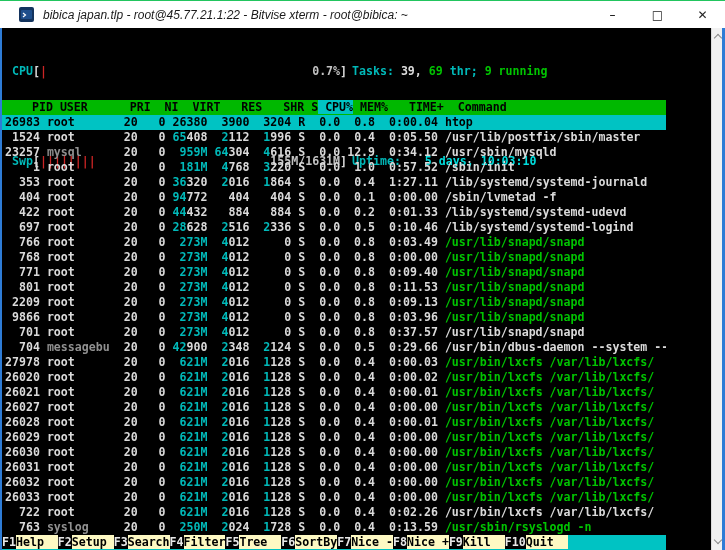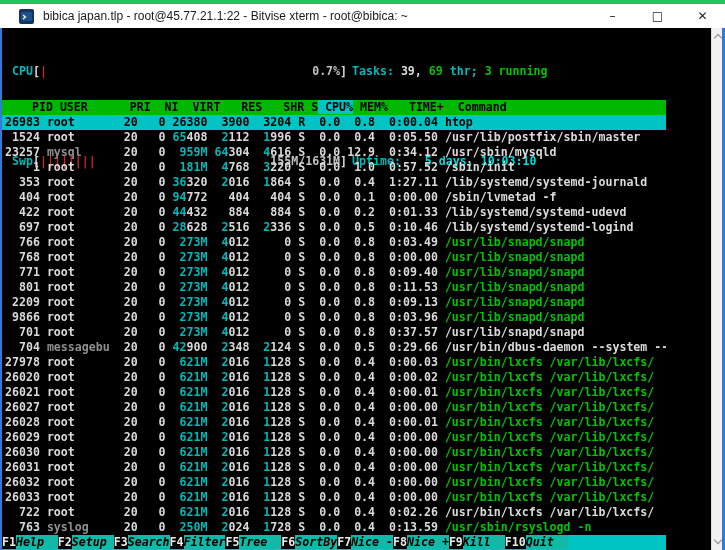--- a/index.html
+++ b/index.html
@@ -1,20 +1,20 @@
 <!DOCTYPE html>
 <html><head>
 <meta charset="utf-8">
 <style>
   html,body{margin:0;padding:0;background:#555;}
   .window{position:relative;width:725px;height:550px;background:#000;overflow:hidden;
           font-family:"DejaVu Sans Mono","Liberation Mono",monospace;}
   
   .titlebar{position:absolute;top:0;left:0;width:725px;height:28px;background:#ffffff;
-            border-top:4px solid #22c55e;box-sizing:border-box;display:flex;align-items:center;}
+            border-top:1px solid #22c55e;box-sizing:border-box;display:flex;align-items:center;font-style:italic;}
   .app-icon{width:15px;height:15px;margin-left:19px;flex:0 0 auto;}
   .title-text{margin-left:9px;font-family:"Liberation Sans",sans-serif;font-size:12px;color:#1a1a1a;
               white-space:nowrap;overflow:hidden;flex:1 1 auto;}
   .win-controls{display:flex;height:28px;flex:0 0 auto;}
   .win-btn{width:45px;height:28px;display:flex;align-items:center;justify-content:center;
            font-family:"DejaVu Sans",sans-serif;font-size:12px;color:#222;cursor:default;}
   
   .border-left{position:absolute;top:28px;left:0;width:2px;bottom:0;background:#2e7cd6;}
   .border-right{position:absolute;top:28px;right:0;width:3px;bottom:0;background:#2e7cd6;}
   .scrollbar{position:absolute;top:28px;right:3px;width:11px;bottom:0;background:#f1f1f1;
@@ -36,21 +36,21 @@
   .thead{position:absolute;top:72px;left:0;width:709px;height:15px;background:#00b800;color:#000;
          padding-left:16px;box-sizing:border-box;}
   .thead .sorted{background:#00c3c3;}
   .rows{position:absolute;top:87px;left:0;width:709px;}
   .prow{height:15px;padding-left:3px;overflow:hidden;}
   .prow.selected{background:#00c3c3;}
   .prow.selected span{color:#000 !important;}
   .fkeys{position:absolute;top:507px;left:0;width:709px;height:15px;background:#00c3c3;
          display:flex;color:#000;}
   .fnum{background:#000;color:#e8e8e8;}
-  .flab{background:#14b8a6;color:#000;font-style:italic;}
+  .flab{background:#fef9c3;color:#000;}
   
   .c-cyan{color:#00b9b9;}
   .c-bcyan{color:#00dcdc;padding-left:17px;}
   .c-green{color:#00c400;text-align:right;}
   .c-white{color:#dadada;}
   .c-bwhite{color:#ffffff;}
   .c-gray{color:#909090;}
   .c-yellow{color:#b9b900;}
   .c-mgray{color:#c2c2c2;text-align:center;}
   .tick-red{color:#cc2525;}
@@ -77,21 +77,21 @@
     </div>
   </div>
 
   <div class="term">
     <div class="meters">
       <div class="meter-line" id="meter-cpu"><span class="c-cyan">CPU</span><span class="bracket">[</span><span class="mbar"><span class="tick-red">|</span><span class="mtext"><span class="c-mgray">0.7%</span></span></span><span class="bracket">]</span></div>
       <div class="meter-line" id="meter-mem"><span class="c-cyan">Mem</span><span class="bracket">[</span><span class="mbar"><span class="tick-green">||||||||||||||||</span><span class="tick-blue">||||||||||</span><span class="tick-yellow">||||||||</span><span class="mtext"><span class="c-yellow">175M/48</span><span class="c-mgray">8M</span></span></span><span class="bracket">]</span></div>
       <div class="meter-line" id="meter-swp"><span class="c-cyan">Swp</span><span class="bracket">[</span><span class="mbar"><span class="tick-red">||||||||</span><span class="mtext"><span class="c-mgray">155M/1631M</span></span></span><span class="bracket">]</span></div>
     </div>
     <div class="summary">
-      <div class="summary-line" id="sum-tasks"><span class="c-cyan">Tasks: </span><span class="c-white">39, </span><span class="c-green">69 </span><span class="c-cyan">thr; </span><span class="c-green">3 running</span></div>
+      <div class="summary-line" id="sum-tasks"><span class="c-cyan">Tasks: </span><span class="c-white">39, </span><span class="c-green">69 </span><span class="c-cyan">thr; </span><span class="c-green">9 running</span></div>
       <div class="summary-line" id="sum-load"><span class="c-cyan">Load average: </span><span class="c-bwhite">0.00 </span><span class="c-white">0.00 </span><span class="c-cyan">0.00</span></div>
       <div class="summary-line" id="sum-uptime"><span class="c-cyan">Uptime: </span><span class="c-bcyan">5 days, 10:03:10</span></div>
     </div>
     <div class="thead" id="thead">  PID USER      PRI  NI  VIRT   RES   SHR S<span class="sorted"> CPU%</span> MEM%   TIME+  Command</div>
     <div class="rows" id="rows"><div class="prow selected"><span class="c-white">26983</span> <span class="c-white">root     </span> <span class="c-white"> 20</span> <span class="c-white">  0</span> <span class="c-cyan">26</span><span class="c-white">380</span> <span class="c-cyan"> 3</span><span class="c-white">900</span> <span class="c-cyan"> 3</span><span class="c-white">204</span> <span class="c-white">R</span> <span class="c-white"> 0.0</span> <span class="c-white"> 0.8</span> <span class="c-white"> 0:00.04</span> <span class="c-white">htop</span></div><div class="prow"><span class="c-white"> 1524</span> <span class="c-white">root     </span> <span class="c-white"> 20</span> <span class="c-white">  0</span> <span class="c-cyan">65</span><span class="c-white">408</span> <span class="c-cyan"> 2</span><span class="c-white">112</span> <span class="c-cyan"> 1</span><span class="c-white">996</span> <span class="c-white">S</span> <span class="c-white"> 0.0</span> <span class="c-white"> 0.4</span> <span class="c-white"> 0:05.50</span> <span class="c-white">/usr/lib/postfix/sbin/master</span></div><div class="prow"><span class="c-white">23257</span> <span class="c-gray">mysql    </span> <span class="c-white"> 20</span> <span class="c-white">  0</span> <span class="c-cyan"> 959M</span> <span class="c-cyan">64</span><span class="c-white">304</span> <span class="c-cyan"> 4</span><span class="c-white">616</span> <span class="c-white">S</span> <span class="c-white"> 0.0</span> <span class="c-white">12.9</span> <span class="c-white"> 0:34.12</span> <span class="c-white">/usr/sbin/mysqld</span></div><div class="prow"><span class="c-white">    1</span> <span class="c-white">root     </span> <span class="c-white"> 20</span> <span class="c-white">  0</span> <span class="c-cyan"> 181M</span> <span class="c-cyan"> 4</span><span class="c-white">768</span> <span class="c-cyan"> 3</span><span class="c-white">220</span> <span class="c-white">S</span> <span class="c-white"> 0.0</span> <span class="c-white"> 1.0</span> <span class="c-white"> 0:57.52</span> <span class="c-white">/sbin/init</span></div><div class="prow"><span class="c-white">  353</span> <span class="c-white">root     </span> <span class="c-white"> 20</span> <span class="c-white">  0</span> <span class="c-cyan">36</span><span class="c-white">320</span> <span class="c-cyan"> 2</span><span class="c-white">016</span> <span class="c-cyan"> 1</span><span class="c-white">864</span> <span class="c-white">S</span> <span class="c-white"> 0.0</span> <span class="c-white"> 0.4</span> <span class="c-white"> 1:27.11</span> <span class="c-white">/lib/systemd/systemd-journald</span></div><div class="prow"><span class="c-white">  404</span> <span class="c-white">root     </span> <span class="c-white"> 20</span> <span class="c-white">  0</span> <span class="c-cyan">94</span><span class="c-white">772</span> <span class="c-white">  404</span> <span class="c-white">  404</span> <span class="c-white">S</span> <span class="c-white"> 0.0</span> <span class="c-white"> 0.1</span> <span class="c-white"> 0:00.00</span> <span class="c-white">/sbin/lvmetad -f</span></div><div class="prow"><span class="c-white">  422</span> <span class="c-white">root     </span> <span class="c-white"> 20</span> <span class="c-white">  0</span> <span class="c-cyan">44</span><span class="c-white">432</span> <span class="c-white">  884</span> <span class="c-white">  884</span> <span class="c-white">S</span> <span class="c-white"> 0.0</span> <span class="c-white"> 0.2</span> <span class="c-white"> 0:01.33</span> <span class="c-white">/lib/systemd/systemd-udevd</span></div><div class="prow"><span class="c-white">  697</span> <span class="c-white">root     </span> <span class="c-white"> 20</span> <span class="c-white">  0</span> <span class="c-cyan">28</span><span class="c-white">628</span> <span class="c-cyan"> 2</span><span class="c-white">516</span> <span class="c-cyan"> 2</span><span class="c-white">336</span> <span class="c-white">S</span> <span class="c-white"> 0.0</span> <span class="c-white"> 0.5</span> <span class="c-white"> 0:10.46</span> <span class="c-white">/lib/systemd/systemd-logind</span></div><div class="prow"><span class="c-white">  766</span> <span class="c-white">root     </span> <span class="c-white"> 20</span> <span class="c-white">  0</span> <span class="c-cyan"> 273M</span> <span class="c-cyan"> 4</span><span class="c-white">012</span> <span class="c-white">    0</span> <span class="c-white">S</span> <span class="c-white"> 0.0</span> <span class="c-white"> 0.8</span> <span class="c-white"> 0:03.49</span> <span class="c-green">/usr/lib/snapd/snapd</span></div><div class="prow"><span class="c-white">  768</span> <span class="c-white">root     </span> <span class="c-white"> 20</span> <span class="c-white">  0</span> <span class="c-cyan"> 273M</span> <span class="c-cyan"> 4</span><span class="c-white">012</span> <span class="c-white">    0</span> <span class="c-white">S</span> <span class="c-white"> 0.0</span> <span class="c-white"> 0.8</span> <span class="c-white"> 0:00.00</span> <span class="c-green">/usr/lib/snapd/snapd</span></div><div class="prow"><span class="c-white">  771</span> <span class="c-white">root     </span> <span class="c-white"> 20</span> <span class="c-white">  0</span> <span class="c-cyan"> 273M</span> <span class="c-cyan"> 4</span><span class="c-white">012</span> <span class="c-white">    0</span> <span class="c-white">S</span> <span class="c-white"> 0.0</span> <span class="c-white"> 0.8</span> <span class="c-white"> 0:09.40</span> <span class="c-green">/usr/lib/snapd/snapd</span></div><div class="prow"><span class="c-white">  801</span> <span class="c-white">root     </span> <span class="c-white"> 20</span> <span class="c-white">  0</span> <span class="c-cyan"> 273M</span> <span class="c-cyan"> 4</span><span class="c-white">012</span> <span class="c-white">    0</span> <span class="c-white">S</span> <span class="c-white"> 0.0</span> <span class="c-white"> 0.8</span> <span class="c-white"> 0:11.53</span> <span class="c-green">/usr/lib/snapd/snapd</span></div><div class="prow"><span class="c-white"> 2209</span> <span class="c-white">root     </span> <span class="c-white"> 20</span> <span class="c-white">  0</span> <span class="c-cyan"> 273M</span> <span class="c-cyan"> 4</span><span class="c-white">012</span> <span class="c-white">    0</span> <span class="c-white">S</span> <span class="c-white"> 0.0</span> <span class="c-white"> 0.8</span> <span class="c-white"> 0:09.13</span> <span class="c-green">/usr/lib/snapd/snapd</span></div><div class="prow"><span class="c-white"> 9866</span> <span class="c-white">root     </span> <span class="c-white"> 20</span> <span class="c-white">  0</span> <span class="c-cyan"> 273M</span> <span class="c-cyan"> 4</span><span class="c-white">012</span> <span class="c-white">    0</span> <span class="c-white">S</span> <span class="c-white"> 0.0</span> <span class="c-white"> 0.8</span> <span class="c-white"> 0:03.96</span> <span class="c-green">/usr/lib/snapd/snapd</span></div><div class="prow"><span class="c-white">  701</span> <span class="c-white">root     </span> <span class="c-white"> 20</span> <span class="c-white">  0</span> <span class="c-cyan"> 273M</span> <span class="c-cyan"> 4</span><span class="c-white">012</span> <span class="c-white">    0</span> <span class="c-white">S</span> <span class="c-white"> 0.0</span> <span class="c-white"> 0.8</span> <span class="c-white"> 0:37.57</span> <span class="c-white">/usr/lib/snapd/snapd</span></div><div class="prow"><span class="c-white">  704</span> <span class="c-gray">messagebu</span> <span class="c-white"> 20</span> <span class="c-white">  0</span> <span class="c-cyan">42</span><span class="c-white">900</span> <span class="c-cyan"> 2</span><span class="c-white">348</span> <span class="c-cyan"> 2</span><span class="c-white">124</span> <span class="c-white">S</span> <span class="c-white"> 0.0</span> <span class="c-white"> 0.5</span> <span class="c-white"> 0:29.66</span> <span class="c-white">/usr/bin/dbus-daemon --system --addre</span></div><div class="prow"><span class="c-white">27978</span> <span class="c-white">root     </span> <span class="c-white"> 20</span> <span class="c-white">  0</span> <span class="c-cyan"> 621M</span> <span class="c-cyan"> 2</span><span class="c-white">016</span> <span class="c-cyan"> 1</span><span class="c-white">128</span> <span class="c-white">S</span> <span class="c-white"> 0.0</span> <span class="c-white"> 0.4</span> <span class="c-white"> 0:00.03</span> <span class="c-green">/usr/bin/lxcfs /var/lib/lxcfs/</span></div><div class="prow"><span class="c-white">26020</span> <span class="c-white">root     </span> <span class="c-white"> 20</span> <span class="c-white">  0</span> <span class="c-cyan"> 621M</span> <span class="c-cyan"> 2</span><span class="c-white">016</span> <span class="c-cyan"> 1</span><span class="c-white">128</span> <span class="c-white">S</span> <span class="c-white"> 0.0</span> <span class="c-white"> 0.4</span> <span class="c-white"> 0:00.02</span> <span class="c-green">/usr/bin/lxcfs /var/lib/lxcfs/</span></div><div class="prow"><span class="c-white">26021</span> <span class="c-white">root     </span> <span class="c-white"> 20</span> <span class="c-white">  0</span> <span class="c-cyan"> 621M</span> <span class="c-cyan"> 2</span><span class="c-white">016</span> <span class="c-cyan"> 1</span><span class="c-white">128</span> <span class="c-white">S</span> <span class="c-white"> 0.0</span> <span class="c-white"> 0.4</span> <span class="c-white"> 0:00.01</span> <span class="c-green">/usr/bin/lxcfs /var/lib/lxcfs/</span></div><div class="prow"><span class="c-white">26027</span> <span class="c-white">root     </span> <span class="c-white"> 20</span> <span class="c-white">  0</span> <span class="c-cyan"> 621M</span> <span class="c-cyan"> 2</span><span class="c-white">016</span> <span class="c-cyan"> 1</span><span class="c-white">128</span> <span class="c-white">S</span> <span class="c-white"> 0.0</span> <span class="c-white"> 0.4</span> <span class="c-white"> 0:00.00</span> <span class="c-green">/usr/bin/lxcfs /var/lib/lxcfs/</span></div><div class="prow"><span class="c-white">26028</span> <span class="c-white">root     </span> <span class="c-white"> 20</span> <span class="c-white">  0</span> <span class="c-cyan"> 621M</span> <span class="c-cyan"> 2</span><span class="c-white">016</span> <span class="c-cyan"> 1</span><span class="c-white">128</span> <span class="c-white">S</span> <span class="c-white"> 0.0</span> <span class="c-white"> 0.4</span> <span class="c-white"> 0:00.01</span> <span class="c-green">/usr/bin/lxcfs /var/lib/lxcfs/</span></div><div class="prow"><span class="c-white">26029</span> <span class="c-white">root     </span> <span class="c-white"> 20</span> <span class="c-white">  0</span> <span class="c-cyan"> 621M</span> <span class="c-cyan"> 2</span><span class="c-white">016</span> <span class="c-cyan"> 1</span><span class="c-white">128</span> <span class="c-white">S</span> <span class="c-white"> 0.0</span> <span class="c-white"> 0.4</span> <span class="c-white"> 0:00.00</span> <span class="c-green">/usr/bin/lxcfs /var/lib/lxcfs/</span></div><div class="prow"><span class="c-white">26030</span> <span class="c-white">root     </span> <span class="c-white"> 20</span> <span class="c-white">  0</span> <span class="c-cyan"> 621M</span> <span class="c-cyan"> 2</span><span class="c-white">016</span> <span class="c-cyan"> 1</span><span class="c-white">128</span> <span class="c-white">S</span> <span class="c-white"> 0.0</span> <span class="c-white"> 0.4</span> <span class="c-white"> 0:00.00</span> <span class="c-green">/usr/bin/lxcfs /var/lib/lxcfs/</span></div><div class="prow"><span class="c-white">26031</span> <span class="c-white">root     </span> <span class="c-white"> 20</span> <span class="c-white">  0</span> <span class="c-cyan"> 621M</span> <span class="c-cyan"> 2</span><span class="c-white">016</span> <span class="c-cyan"> 1</span><span class="c-white">128</span> <span class="c-white">S</span> <span class="c-white"> 0.0</span> <span class="c-white"> 0.4</span> <span class="c-white"> 0:00.00</span> <span class="c-green">/usr/bin/lxcfs /var/lib/lxcfs/</span></div><div class="prow"><span class="c-white">26032</span> <span class="c-white">root     </span> <span class="c-white"> 20</span> <span class="c-white">  0</span> <span class="c-cyan"> 621M</span> <span class="c-cyan"> 2</span><span class="c-white">016</span> <span class="c-cyan"> 1</span><span class="c-white">128</span> <span class="c-white">S</span> <span class="c-white"> 0.0</span> <span class="c-white"> 0.4</span> <span class="c-white"> 0:00.00</span> <span class="c-green">/usr/bin/lxcfs /var/lib/lxcfs/</span></div><div class="prow"><span class="c-white">26033</span> <span class="c-white">root     </span> <span class="c-white"> 20</span> <span class="c-white">  0</span> <span class="c-cyan"> 621M</span> <span class="c-cyan"> 2</span><span class="c-white">016</span> <span class="c-cyan"> 1</span><span class="c-white">128</span> <span class="c-white">S</span> <span class="c-white"> 0.0</span> <span class="c-white"> 0.4</span> <span class="c-white"> 0:00.00</span> <span class="c-green">/usr/bin/lxcfs /var/lib/lxcfs/</span></div><div class="prow"><span class="c-white">  722</span> <span class="c-white">root     </span> <span class="c-white"> 20</span> <span class="c-white">  0</span> <span class="c-cyan"> 621M</span> <span class="c-cyan"> 2</span><span class="c-white">016</span> <span class="c-cyan"> 1</span><span class="c-white">128</span> <span class="c-white">S</span> <span class="c-white"> 0.0</span> <span class="c-white"> 0.4</span> <span class="c-white"> 0:02.26</span> <span class="c-white">/usr/bin/lxcfs /var/lib/lxcfs/</span></div><div class="prow"><span class="c-white">  763</span> <span class="c-gray">syslog   </span> <span class="c-white"> 20</span> <span class="c-white">  0</span> <span class="c-cyan"> 250M</span> <span class="c-cyan"> 2</span><span class="c-white">024</span> <span class="c-cyan"> 1</span><span class="c-white">728</span> <span class="c-white">S</span> <span class="c-white"> 0.0</span> <span class="c-white"> 0.4</span> <span class="c-white"> 0:13.59</span> <span class="c-green">/usr/sbin/rsyslogd -n</span></div></div>
     <div class="fkeys" id="fkeys"><span><span class="fnum">F1</span><span class="flab">Help  </span></span><span><span class="fnum">F2</span><span class="flab">Setup </span></span><span><span class="fnum">F3</span><span class="flab">Search</span></span><span><span class="fnum">F4</span><span class="flab">Filter</span></span><span><span class="fnum">F5</span><span class="flab">Tree  </span></span><span><span class="fnum">F6</span><span class="flab">SortBy</span></span><span><span class="fnum">F7</span><span class="flab">Nice -</span></span><span><span class="fnum">F8</span><span class="flab">Nice +</span></span><span><span class="fnum">F9</span><span class="flab">Kill  </span></span><span><span class="fnum">F10</span><span class="flab">Quit  </span></span></div>
   </div>
 
   <div class="border-left"></div>
   <div class="scrollbar">

